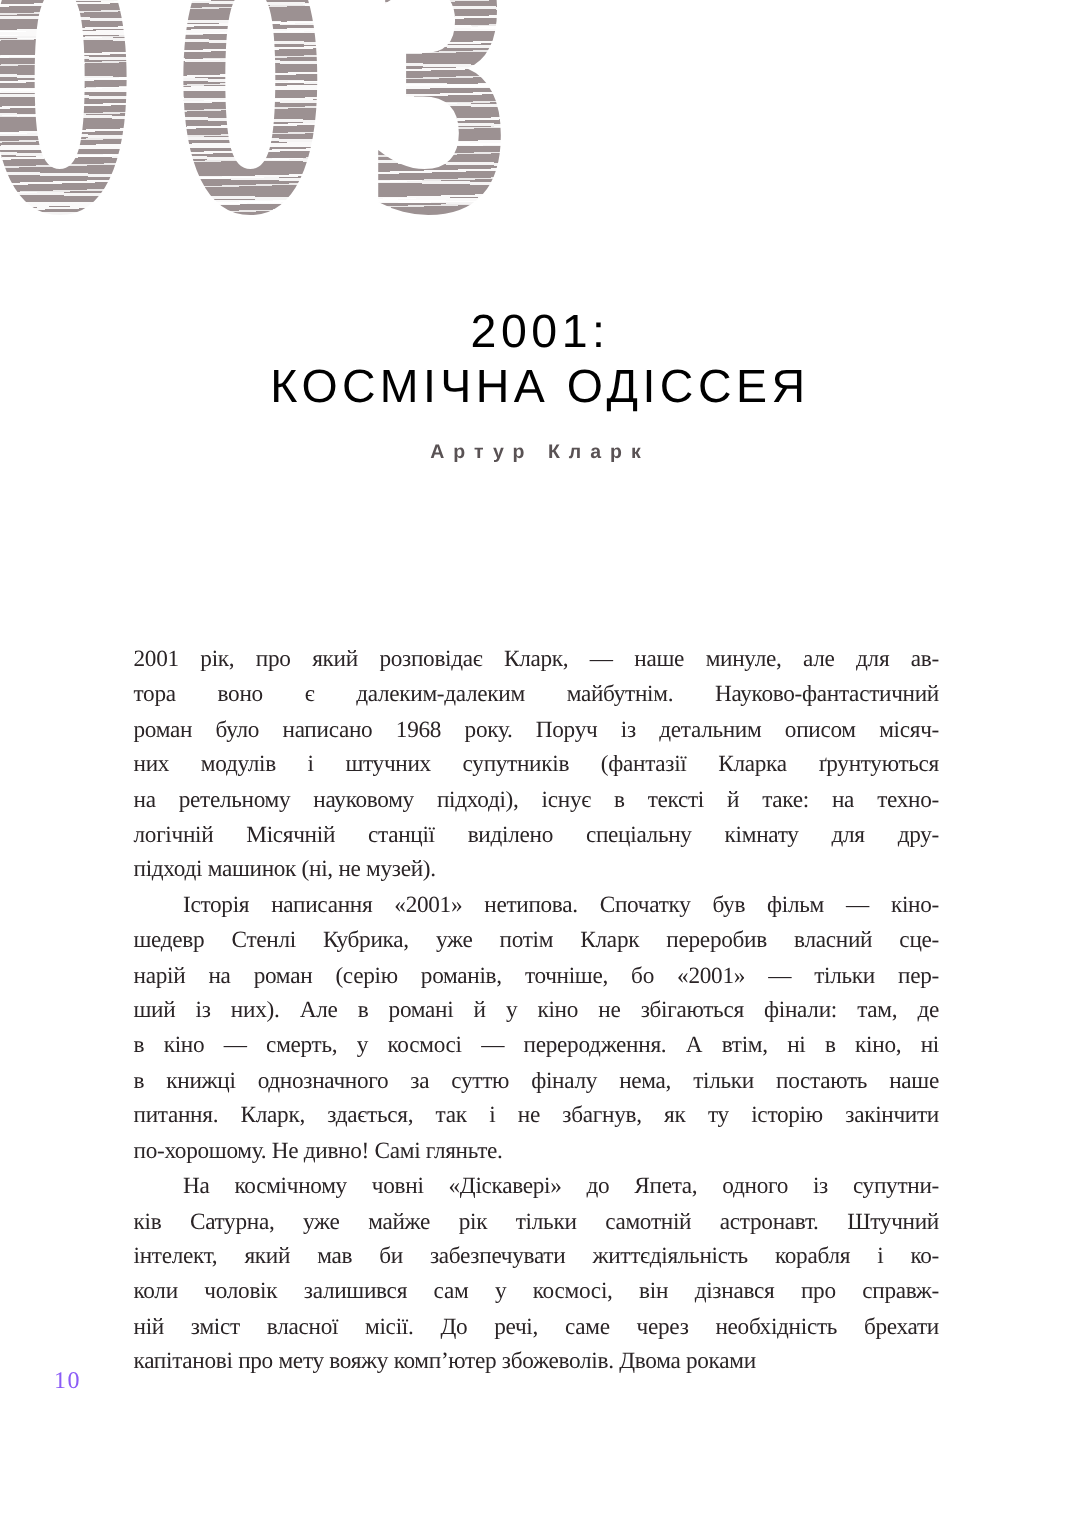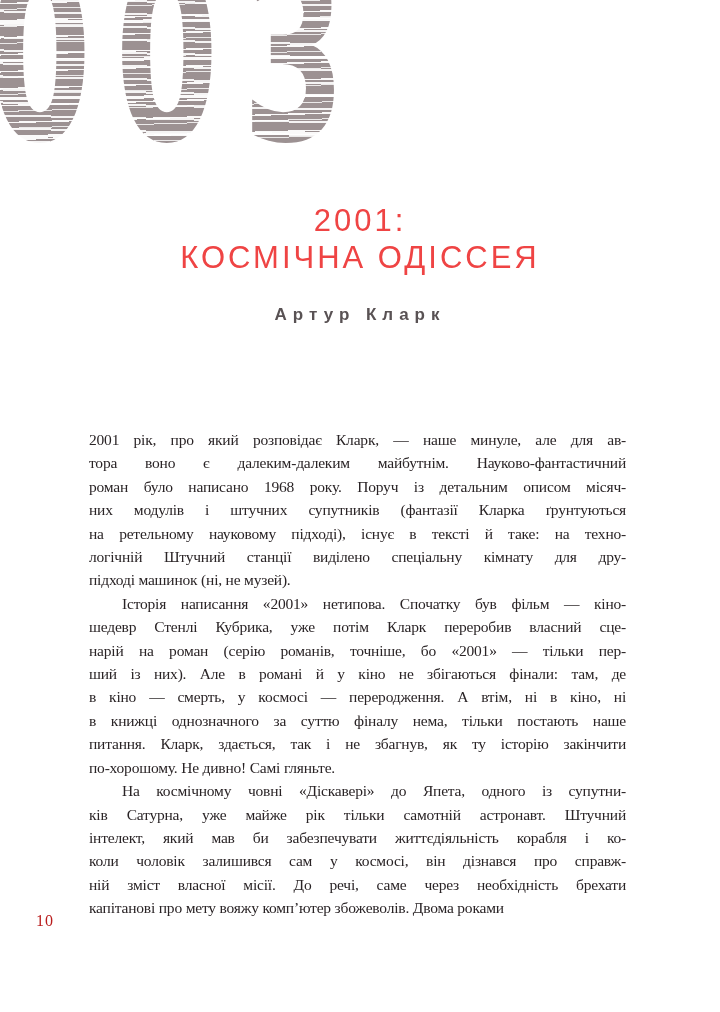--- a/index.html
+++ b/index.html
@@ -55,25 +55,25 @@
     top: 202px; left: 0;
     width: 720px;
     text-align: center;
     font-family: "Liberation Sans", sans-serif;
   }
   .title-line {
     font-size: 31px;
     line-height: 37px;
     font-weight: 300;
     letter-spacing: 3px;
-    color: #ef4444;
+    color: #000000;
   }
   .author {
-    margin-top: 29px;
-    font-size: 17px;
+    margin-top: 17px;
+    font-size: 13px;
     font-weight: bold;
     letter-spacing: 6px;
     color: #595254;
   }
 
   
   .body-text {
     position: absolute;
     left: 89px; top: 428px;
     width: 537px;
@@ -86,21 +86,21 @@
   .tline { text-align: justify; text-align-last: justify; }
   .tline.last { text-align-last: left; }
   .tline.first-indent { text-indent: 33px; }
 
   
   .page-number {
     position: absolute;
     left: 36px; top: 912px;
     font-size: 16px;
     letter-spacing: 1px;
-    color: #b91c1c;
+    color: #8b5cf6;
   }
 </style>
 </head>
 <body>
 
 <div class="page">
 
   <div class="chapter-art">
     <div class="chapter-number">003</div>
     <div class="texture-overlay"></div>
@@ -112,21 +112,21 @@
     <div class="author">Артур Кларк</div>
   </div>
 
   <div class="body-text">
     <div class="paragraph">
         <div class="tline">2001 рік, про який розповідає Кларк, — наше минуле, але для ав-</div>
         <div class="tline">тора воно є далеким-далеким майбутнім. Науково-фантастичний</div>
         <div class="tline">роман було написано 1968 року. Поруч із детальним описом місяч-</div>
         <div class="tline">них модулів і штучних супутників (фантазії Кларка ґрунтуються</div>
         <div class="tline">на ретельному науковому підході), існує в тексті й таке: на техно-</div>
-        <div class="tline">логічній Штучний станції виділено спеціальну кімнату для дру-</div>
+        <div class="tline">логічній Місячній станції виділено спеціальну кімнату для дру-</div>
         <div class="tline last">підході машинок (ні, не музей).</div>
       </div>
     <div class="paragraph">
         <div class="tline first-indent">Історія написання «2001» нетипова. Спочатку був фільм — кіно-</div>
         <div class="tline">шедевр Стенлі Кубрика, уже потім Кларк переробив власний сце-</div>
         <div class="tline">нарій на роман (серію романів, точніше, бо «2001» — тільки пер-</div>
         <div class="tline">ший із них). Але в романі й у кіно не збігаються фінали: там, де</div>
         <div class="tline">в кіно — смерть, у космосі — переродження. А втім, ні в кіно, ні</div>
         <div class="tline">в книжці однозначного за суттю фіналу нема, тільки постають наше</div>
         <div class="tline">питання. Кларк, здається, так і не збагнув, як ту історію закінчити</div>

